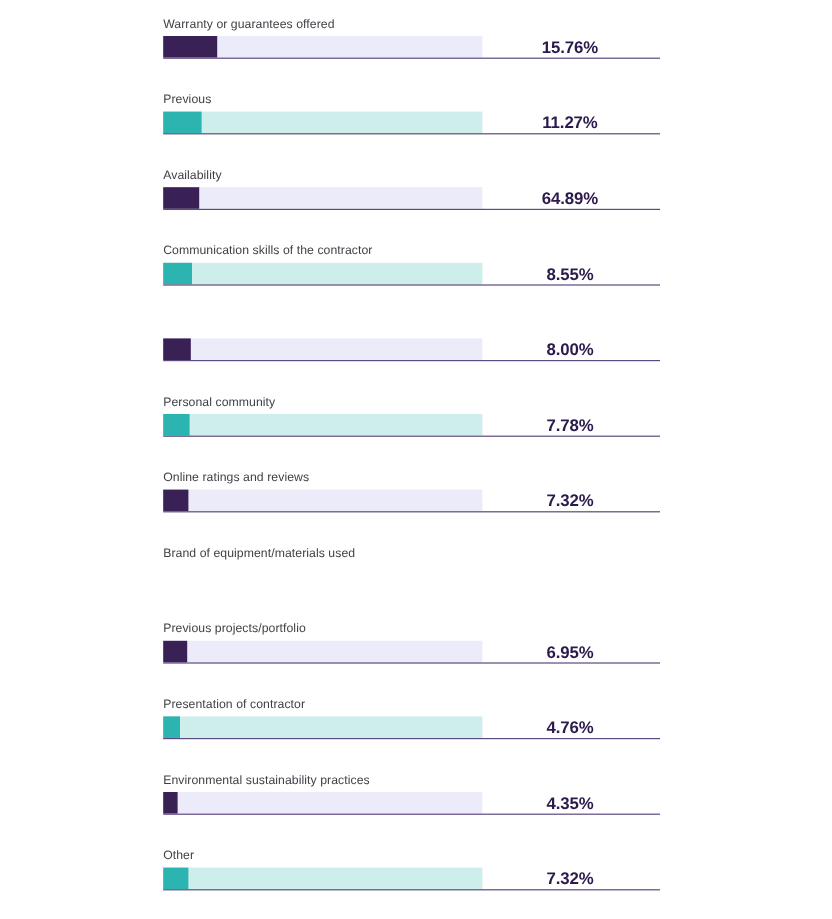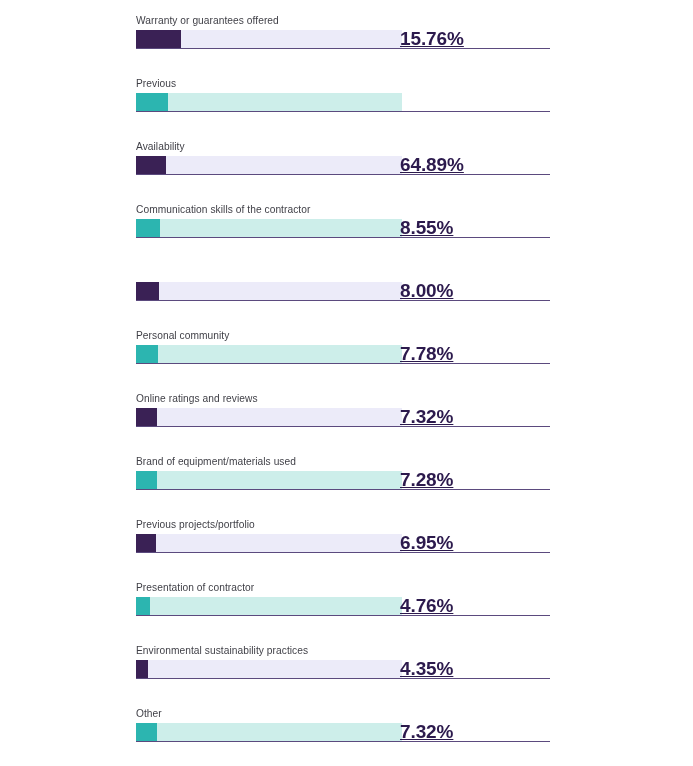--- a/index.html
+++ b/index.html
@@ -72,27 +72,26 @@
     width: 414px;
     height: 1.2px;
     background: #5b4a7e;
   }
 
   .row-value {
     position: absolute;
     right: 0;
     top: 0;
     width: 150px;
-    text-align: left;
-    font-size: 19px;
+    text-align: center;
+    font-size: 14px;
     font-weight: bold;
     color: #2c1a4d;
     letter-spacing: -0.1px;
     line-height: 18px;
-    text-decoration: underline;
   }
 
   
   .scheme-purple .bar-track { background: #ecebf9; }
   .scheme-purple .bar-fill  { background: #3a2155; }
   .scheme-teal   .bar-track { background: #cdeeea; }
   .scheme-teal   .bar-fill  { background: #2cb5b0; }
 </style>
 </head>
 <body>
@@ -108,20 +107,21 @@
         <div class="row-value">15.76%</div>
       </div>
     </div>
     <div class="bar-row scheme-teal">
       <div class="row-label">Previous</div>
       <div class="bar-area">
         <div class="bar-track">
           <div class="bar-fill" style="width: 32.12px;"></div>
         </div>
         <div class="bar-baseline"></div>
+        <div class="row-value">11.27%</div>
       </div>
     </div>
     <div class="bar-row scheme-purple">
       <div class="row-label">Availability</div>
       <div class="bar-area">
         <div class="bar-track">
           <div class="bar-fill" style="width: 30.38px;"></div>
         </div>
         <div class="bar-baseline"></div>
         <div class="row-value">64.89%</div>
@@ -161,27 +161,20 @@
       <div class="bar-area">
         <div class="bar-track">
           <div class="bar-fill" style="width: 20.86px;"></div>
         </div>
         <div class="bar-baseline"></div>
         <div class="row-value">7.32%</div>
       </div>
     </div>
     <div class="bar-row scheme-teal">
       <div class="row-label">Brand of equipment/materials used</div>
-      <div class="bar-area">
-        <div class="bar-track">
-          <div class="bar-fill" style="width: 20.75px;"></div>
-        </div>
-        <div class="bar-baseline"></div>
-        <div class="row-value">7.28%</div>
-      </div>
     </div>
     <div class="bar-row scheme-purple">
       <div class="row-label">Previous projects/portfolio</div>
       <div class="bar-area">
         <div class="bar-track">
           <div class="bar-fill" style="width: 19.81px;"></div>
         </div>
         <div class="bar-baseline"></div>
         <div class="row-value">6.95%</div>
       </div>

